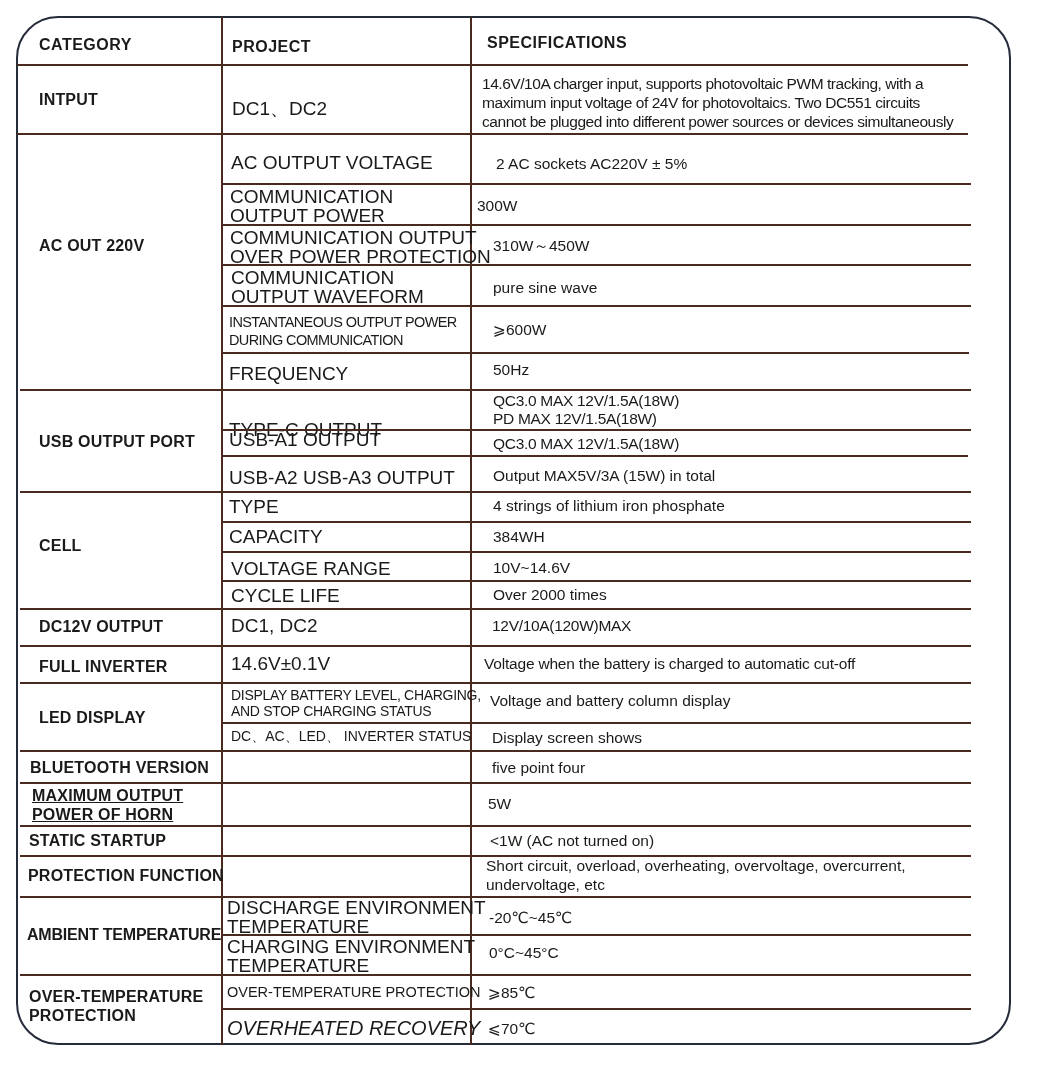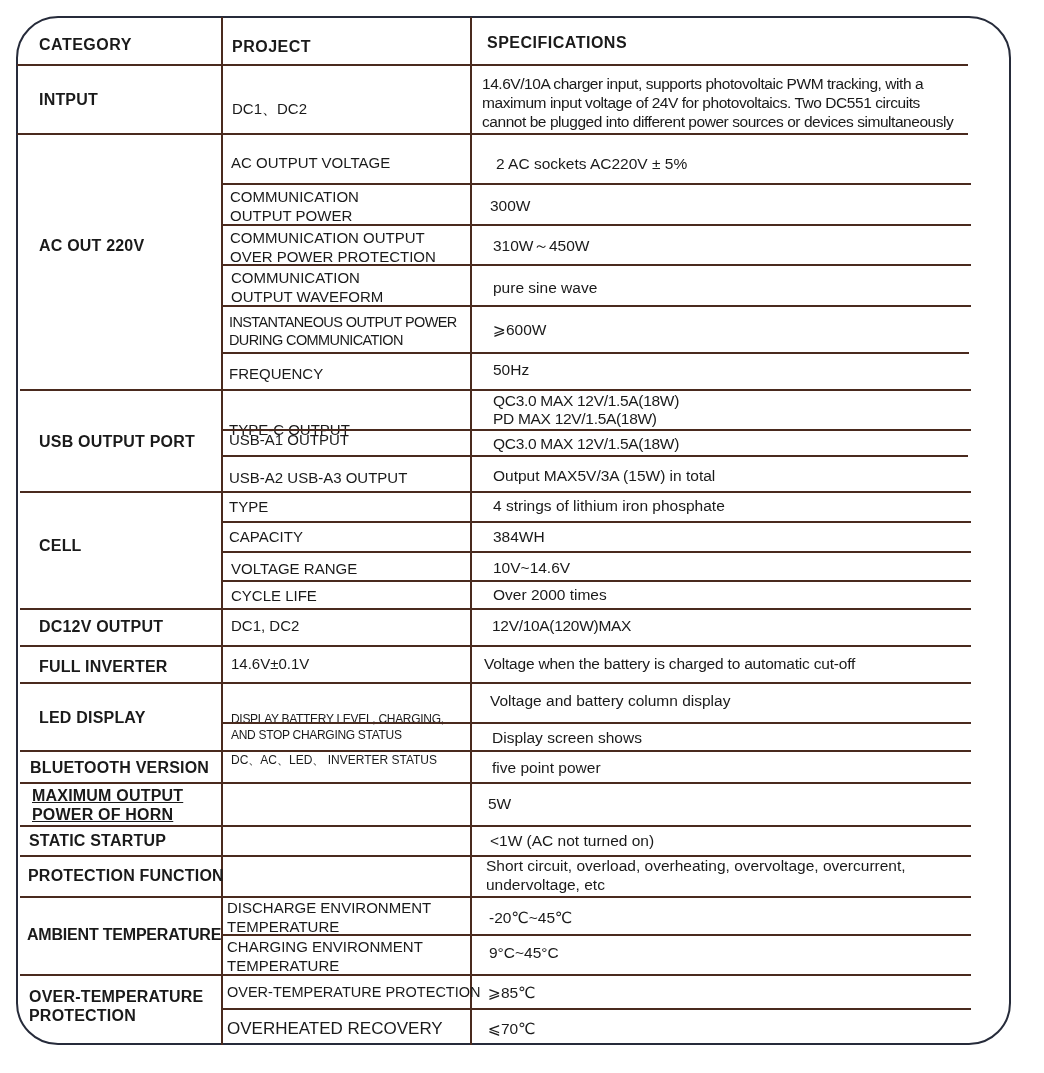--- a/index.html
+++ b/index.html
@@ -5,22 +5,22 @@
   html, body { margin:0; padding:0; background:#ffffff; }
   body { width:1044px; height:1073px; position:relative; overflow:hidden;
          font-family:"Liberation Sans", "DejaVu Sans", sans-serif; color:#1a1a1a; }
   .frame { position:absolute; left:16px; top:16px; width:995px; height:1029px;
            border:2.5px solid #262b3a; border-radius:42px; box-sizing:border-box; }
   .hl { position:absolute; height:1.5px; background:#4a2a1e; }
   .vl { position:absolute; width:1.5px; background:#4a2a1e; }
   .t { position:absolute; white-space:pre-line; line-height:19px; font-size:15.5px; }
   .cat { font-weight:bold; font-size:16px; letter-spacing:0.2px; }
   .hdr { font-weight:bold; font-size:16px; letter-spacing:0.5px; }
-  .proj { font-size:15px; }
-  .proj.sm { font-size:12px; line-height:16px;margin-top:24px; }
+  .proj { font-size:19px; }
+  .proj.sm { font-size:14px; line-height:16px; }
   .spec { font-size:15.5px; }
 </style>
 </head>
 <body>
 
 <div class="frame"></div>
 
 <div class="vl" style="left:221px; top:17px; height:1028px;"></div>
 <div class="vl" style="left:470px; top:17px; height:1028px;"></div>
 
@@ -35,21 +35,21 @@
 maximum input voltage of 24V for photovoltaics. Two DC551 circuits
 cannot be plugged into different power sources or devices simultaneously</div>
 <div class="hl" style="left:17px; top:133px; width:951px;"></div>
 
 <div class="t cat" style="left:39px; top:236px;">AC OUT 220V</div>
 <div class="t proj" style="left:231px; top:153px;">AC OUTPUT VOLTAGE</div>
 <div class="t spec" style="left:496px; top:154px;">2 AC sockets AC220V ± 5%</div>
 <div class="hl" style="left:222px; top:183px; width:749px;"></div>
 <div class="t proj" style="left:230px; top:187px;">COMMUNICATION
 OUTPUT POWER</div>
-<div class="t spec" style="left:490px; top:196px;">300W</div>
+<div class="t spec" style="left:477px; top:196px;">300W</div>
 <div class="hl" style="left:222px; top:224px; width:749px;"></div>
 <div class="t proj" style="left:230px; top:228px;">COMMUNICATION OUTPUT
 OVER POWER PROTECTION</div>
 <div class="t spec" style="left:493px; top:236px;">310W～450W</div>
 <div class="hl" style="left:222px; top:264px; width:749px;"></div>
 <div class="t proj" style="left:231px; top:268px;">COMMUNICATION
 OUTPUT WAVEFORM</div>
 <div class="t spec" style="left:493px; top:278px;">pure sine wave</div>
 <div class="hl" style="left:222px; top:305px; width:749px;"></div>
 <div class="t proj" style="left:229px; top:313px; font-size:14.5px; letter-spacing:-0.6px; line-height:18px;">INSTANTANEOUS OUTPUT POWER
@@ -99,21 +99,21 @@
 <div class="t cat" style="left:39px; top:708px;">LED DISPLAY</div>
 <div class="t proj sm" style="left:231px; top:687px; letter-spacing:-0.3px;">DISPLAY BATTERY LEVEL, CHARGING,
 AND STOP CHARGING STATUS</div>
 <div class="t spec" style="left:490px; top:691px;">Voltage and battery column display</div>
 <div class="hl" style="left:222px; top:722px; width:749px;"></div>
 <div class="t proj sm" style="left:231px; top:728px;">DC、AC、LED、 INVERTER STATUS</div>
 <div class="t spec" style="left:492px; top:728px;">Display screen shows</div>
 <div class="hl" style="left:20px; top:750px; width:951px;"></div>
 
 <div class="t cat" style="left:30px; top:758px;">BLUETOOTH VERSION</div>
-<div class="t spec" style="left:492px; top:758px;">five point power</div>
+<div class="t spec" style="left:492px; top:758px;">five point four</div>
 <div class="hl" style="left:20px; top:782px; width:951px;"></div>
 
 <div class="t cat" style="left:32px; top:786px;text-decoration:underline;">MAXIMUM OUTPUT
 POWER OF HORN</div>
 <div class="t spec" style="left:488px; top:794px;text-align:right;">5W</div>
 <div class="hl" style="left:20px; top:825px; width:951px;"></div>
 
 <div class="t cat" style="left:29px; top:831px;">STATIC STARTUP</div>
 <div class="t spec" style="left:490px; top:831px;">&lt;1W (AC not turned on)</div>
 <div class="hl" style="left:20px; top:855px; width:951px;"></div>
@@ -123,22 +123,22 @@
 undervoltage, etc</div>
 <div class="hl" style="left:20px; top:896px; width:951px;"></div>
 
 <div class="t cat" style="left:27px; top:925px; letter-spacing:-0.2px;">AMBIENT TEMPERATURE</div>
 <div class="t proj" style="left:227px; top:898px;">DISCHARGE ENVIRONMENT
 TEMPERATURE</div>
 <div class="t spec" style="left:489px; top:908px;">-20℃~45℃</div>
 <div class="hl" style="left:222px; top:934px; width:749px;"></div>
 <div class="t proj" style="left:227px; top:937px;">CHARGING ENVIRONMENT
 TEMPERATURE</div>
-<div class="t spec" style="left:489px; top:943px;">9°C~45°C</div>
+<div class="t spec" style="left:489px; top:943px;">0°C~45°C</div>
 <div class="hl" style="left:20px; top:974px; width:951px;"></div>
 
 <div class="t cat" style="left:29px; top:987px;">OVER-TEMPERATURE
 PROTECTION</div>
 <div class="t proj" style="left:227px; top:983px; font-size:14.5px;">OVER-TEMPERATURE PROTECTION</div>
 <div class="t spec" style="left:488px; top:983px;">⩾85℃</div>
 <div class="hl" style="left:222px; top:1008px; width:749px;"></div>
-<div class="t proj" style="left:227px; top:1019px; font-size:17px;">OVERHEATED RECOVERY</div>
+<div class="t proj" style="left:227px; top:1019px; font-size:20px;font-style:italic;">OVERHEATED RECOVERY</div>
 <div class="t spec" style="left:488px; top:1019px;">⩽70℃</div>
 
 </body></html>

